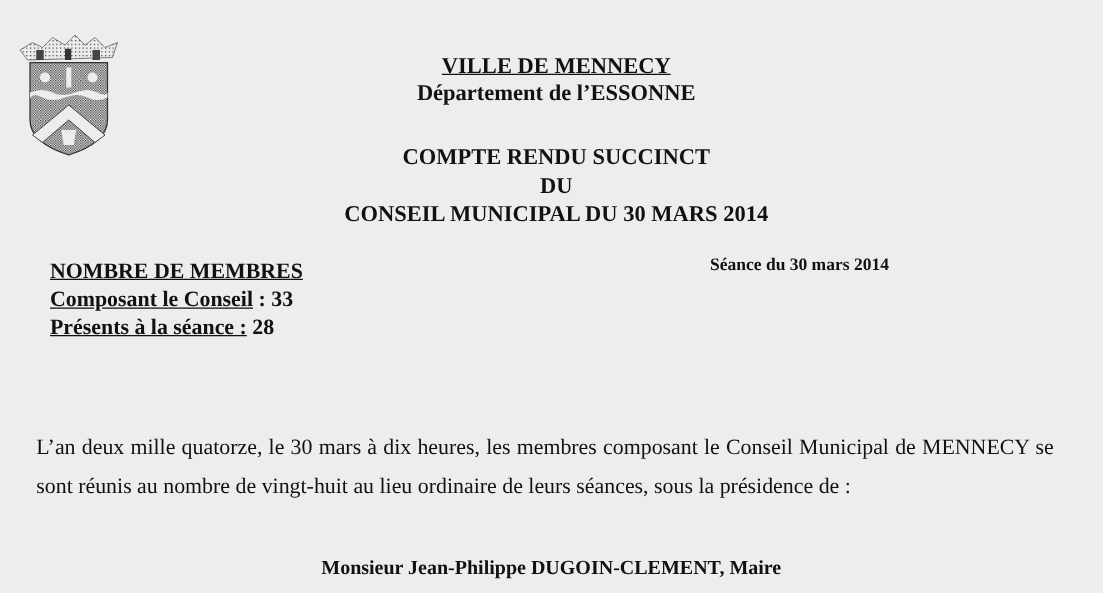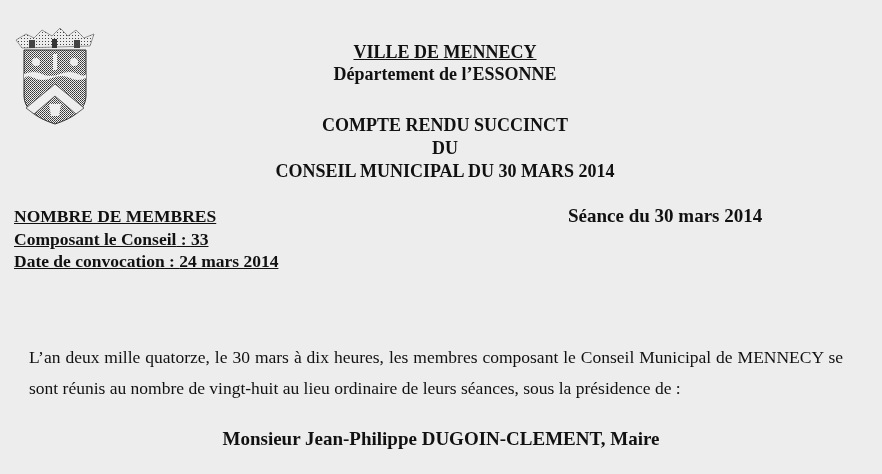--- a/index.html
+++ b/index.html
@@ -38,48 +38,48 @@
     .title-dept {
       top: 64px;
       font-size: 18px;
       left: 4px;
     }
     .cr1 { top: 115px; font-size: 18px; left: 4px; }
     .cr2 { top: 138px; font-size: 18px; left: 4px; }
     .cr3 { top: 161px; font-size: 18px; left: 4px; }
 
     .members {
-      left: 14px;
+      left: 40px;
       top: 205px;
       font-size: 17.5px;
       font-weight: bold;
       line-height: 22.5px;
     }
     .members .u { text-decoration: underline; }
     .seance {
       left: 568px;
       top: 205px;
-      font-size: 19px;
+      font-size: 14px;
       font-weight: bold;
       white-space: nowrap;
     }
     .para {
       left: 29px;
       top: 342px;
       width: 814px;
       font-size: 17.5px;
       line-height: 31px;
       text-align: justify;
     }
     .maire {
-      top: 428px;
-      font-size: 19px;
+      top: 446px;
+      font-size: 16px;
       left: 0;
     }
-    .row { white-space: nowrap; text-decoration: underline; }
+    .row { white-space: nowrap; }
   </style>
 </head>
 <body>
 
 <div class="abs crest">
   <svg width="86" height="100" viewBox="0 0 86 100">
     <defs>
       <pattern id="dots" width="2" height="2" patternUnits="userSpaceOnUse">
         <rect width="2" height="2" fill="#ededed"></rect>
         <rect width="1" height="1" fill="#333"></rect>
@@ -116,21 +116,21 @@
 <div class="abs center cr1">COMPTE RENDU SUCCINCT</div>
 <div class="abs center cr2">DU</div>
 <div class="abs center cr3">CONSEIL MUNICIPAL DU 30 MARS 2014</div>
 
 <div class="abs members">
   <div class="row u">NOMBRE DE MEMBRES</div>
   <div class="row">
     <span class="u">Composant le Conseil</span><span style="white-space:pre"> : </span><span>33</span>
   </div>
   <div class="row">
-    <span class="u">Date de convocation</span><span style="white-space:pre"> : </span><span>24 mars 2014</span>
+    <span class="u">Présents à la séance :</span><span style="white-space:pre"> </span><span>28</span>
   </div>
 </div>
 
 <div class="abs seance">Séance du 30 mars 2014</div>
 
 <div class="abs para">L’an deux mille quatorze, le 30 mars à dix heures, les membres composant le Conseil Municipal de MENNECY se sont réunis au nombre de vingt-huit au lieu ordinaire de leurs séances, sous la présidence de :</div>
 
 <div class="abs center maire">Monsieur Jean-Philippe DUGOIN-CLEMENT, Maire</div>
 
 </body></html>

